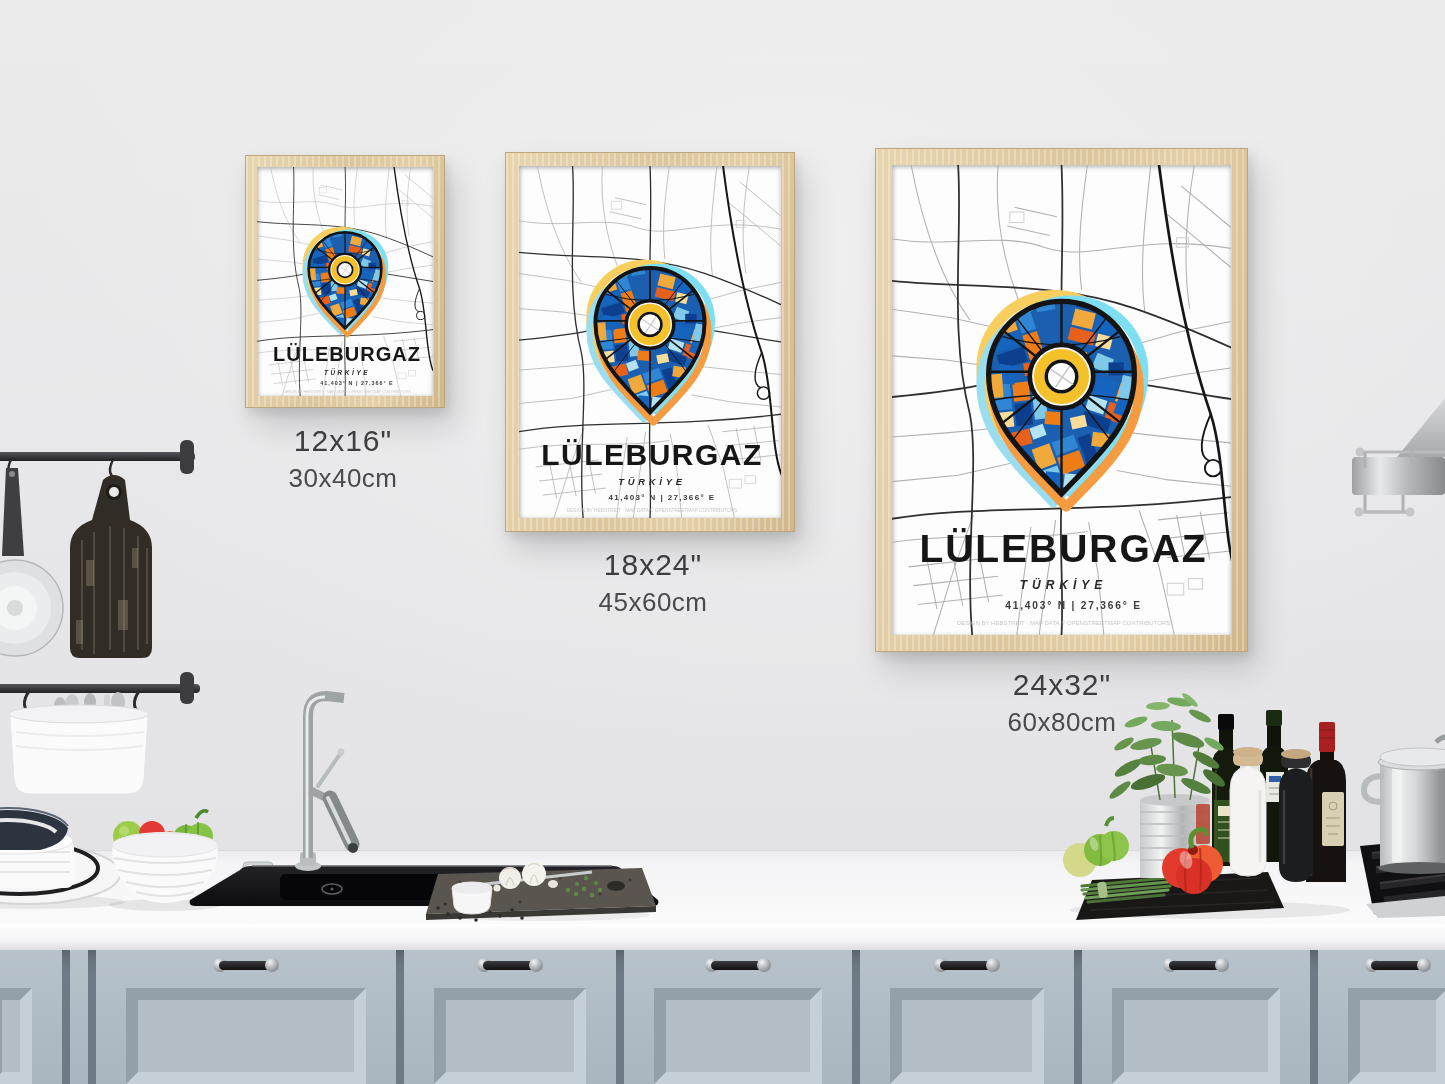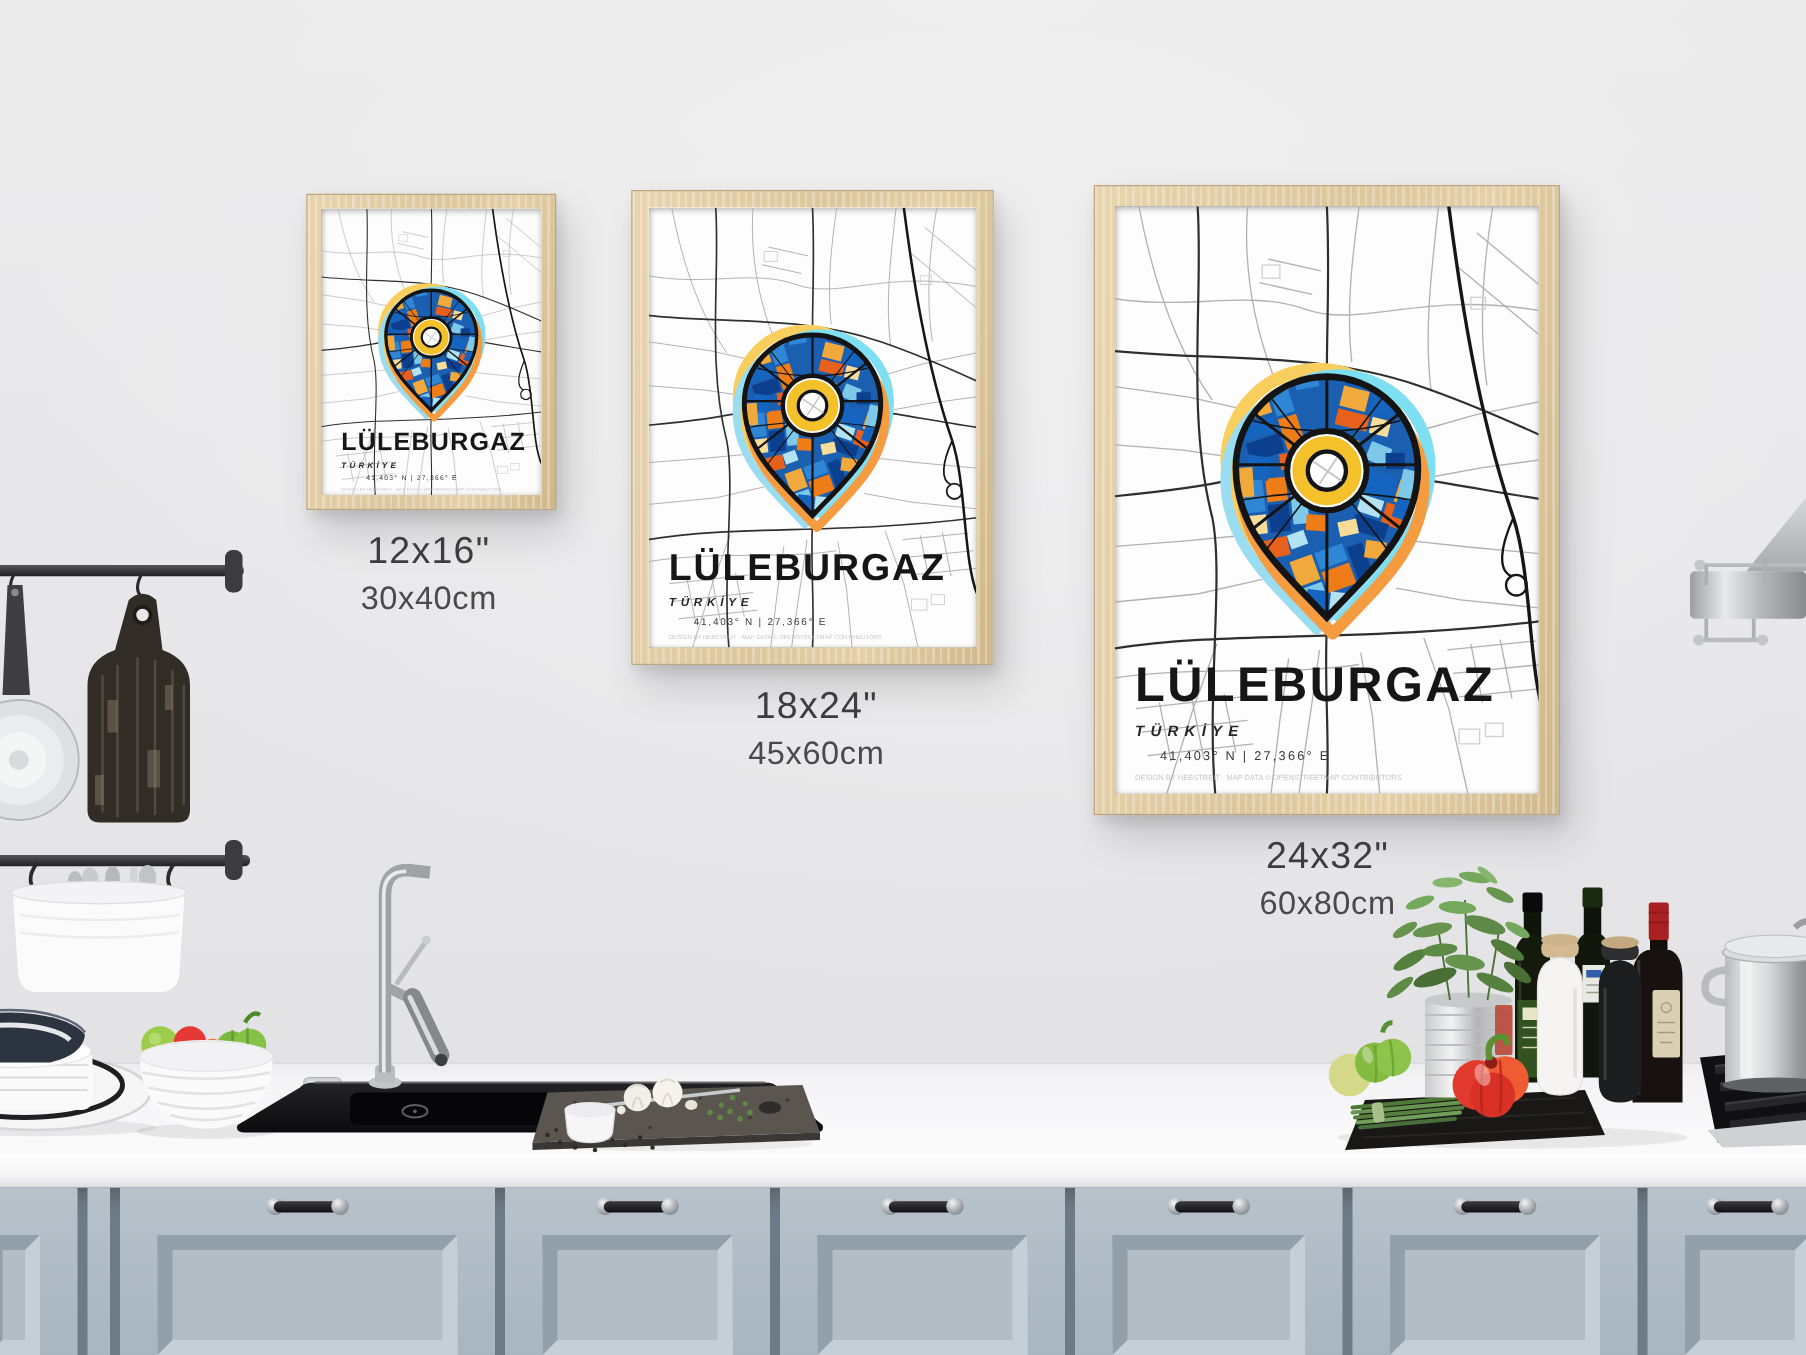--- a/index.html
+++ b/index.html
@@ -16,24 +16,24 @@
   .frame{width:100%;height:100%;box-sizing:border-box;position:relative;
          border:1px solid #bda67c;
          background:repeating-linear-gradient(90deg, rgba(255,255,255,.28) 0 2px, rgba(255,255,255,0) 2px 6px),
                     linear-gradient(100deg,#e8d5ae,#dcc69c 45%,#e4cfa6 70%,#cfb78a);}
   .p1 .frame{padding:11px;}
   .p2 .frame{padding:13px;}
   .p3 .frame{padding:16px;}
   .inner{position:relative;width:100%;height:100%;background:#fdfdfd;overflow:hidden;
          box-shadow:inset 0 2px 5px rgba(0,0,0,.25), inset 2px 0 4px rgba(0,0,0,.12);}
   .map{position:absolute;inset:0;width:100%;height:100%;}
-  .ptext{position:absolute;left:16px;right:0;top:77.5%;color:#161616;}
+  .ptext{position:absolute;left:4px;right:0;top:77.5%;text-align:center;color:#161616;}
   .city{font-weight:bold;letter-spacing:.05em;line-height:1.05;}
   .country{font-weight:bold;color:#272727;font-style:italic;}
-  .coords{font-weight:normal;color:#3a3a3a;margin-left:20px;}
+  .coords{font-weight:bold;color:#3a3a3a;margin-left:20px;}
   .credit{color:#b9b9b9;opacity:.8;white-space:nowrap;}
   .p1 .city{font-size:20px;} .p1 .country{font-size:6.4px;letter-spacing:2.6px;margin-top:4px;}
   .p1 .coords{font-size:5.4px;letter-spacing:1px;margin-top:4px;} .p1 .credit{font-size:3.6px;margin-top:4px;}
   .p2 .city{font-size:30px;} .p2 .country{font-size:9.4px;letter-spacing:3.8px;margin-top:6px;}
   .p2 .coords{font-size:8px;letter-spacing:1.4px;margin-top:6px;} .p2 .credit{font-size:4.8px;margin-top:6px;}
   .p3 .city{font-size:39px;} .p3 .country{font-size:12px;letter-spacing:5px;margin-top:8px;}
   .p3 .coords{font-size:10.2px;letter-spacing:1.8px;margin-top:8px;} .p3 .credit{font-size:6px;margin-top:9px;}
   
   .sizelabel{position:absolute;transform:translateX(-50%);text-align:center;color:#3d3d3f;}
   .sizelabel .in{font-size:30px;letter-spacing:1px;}

